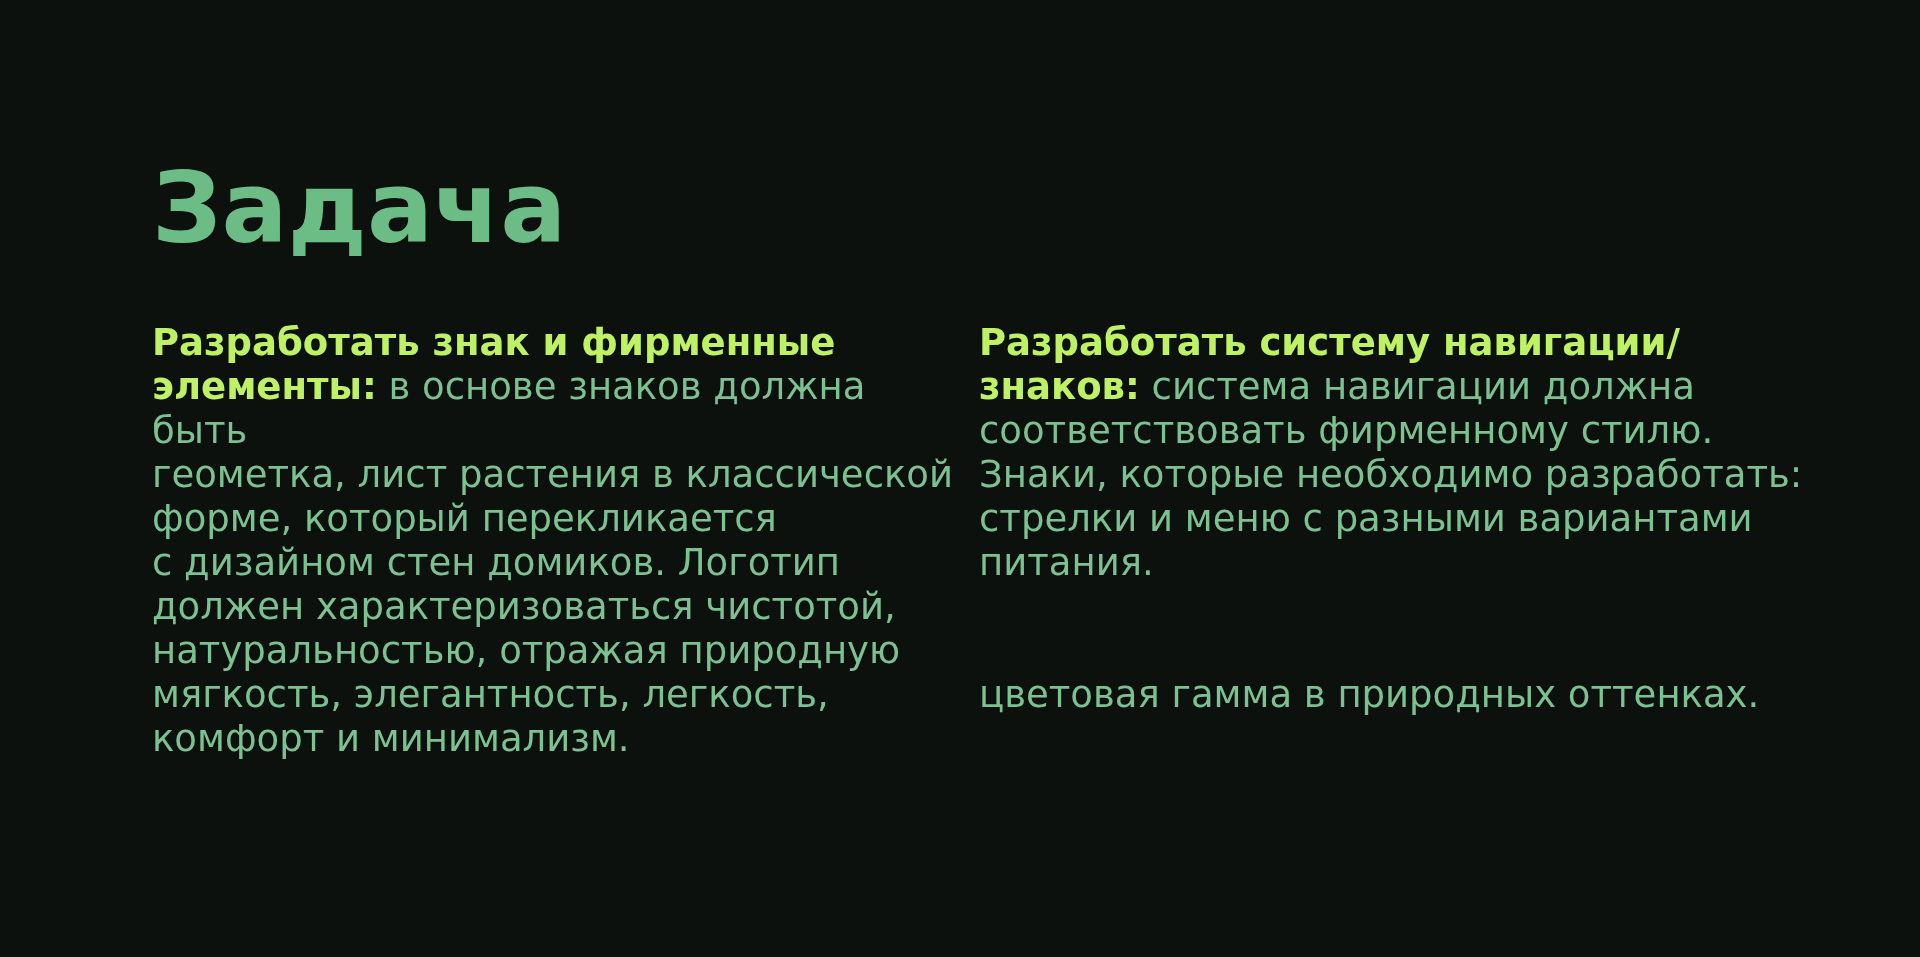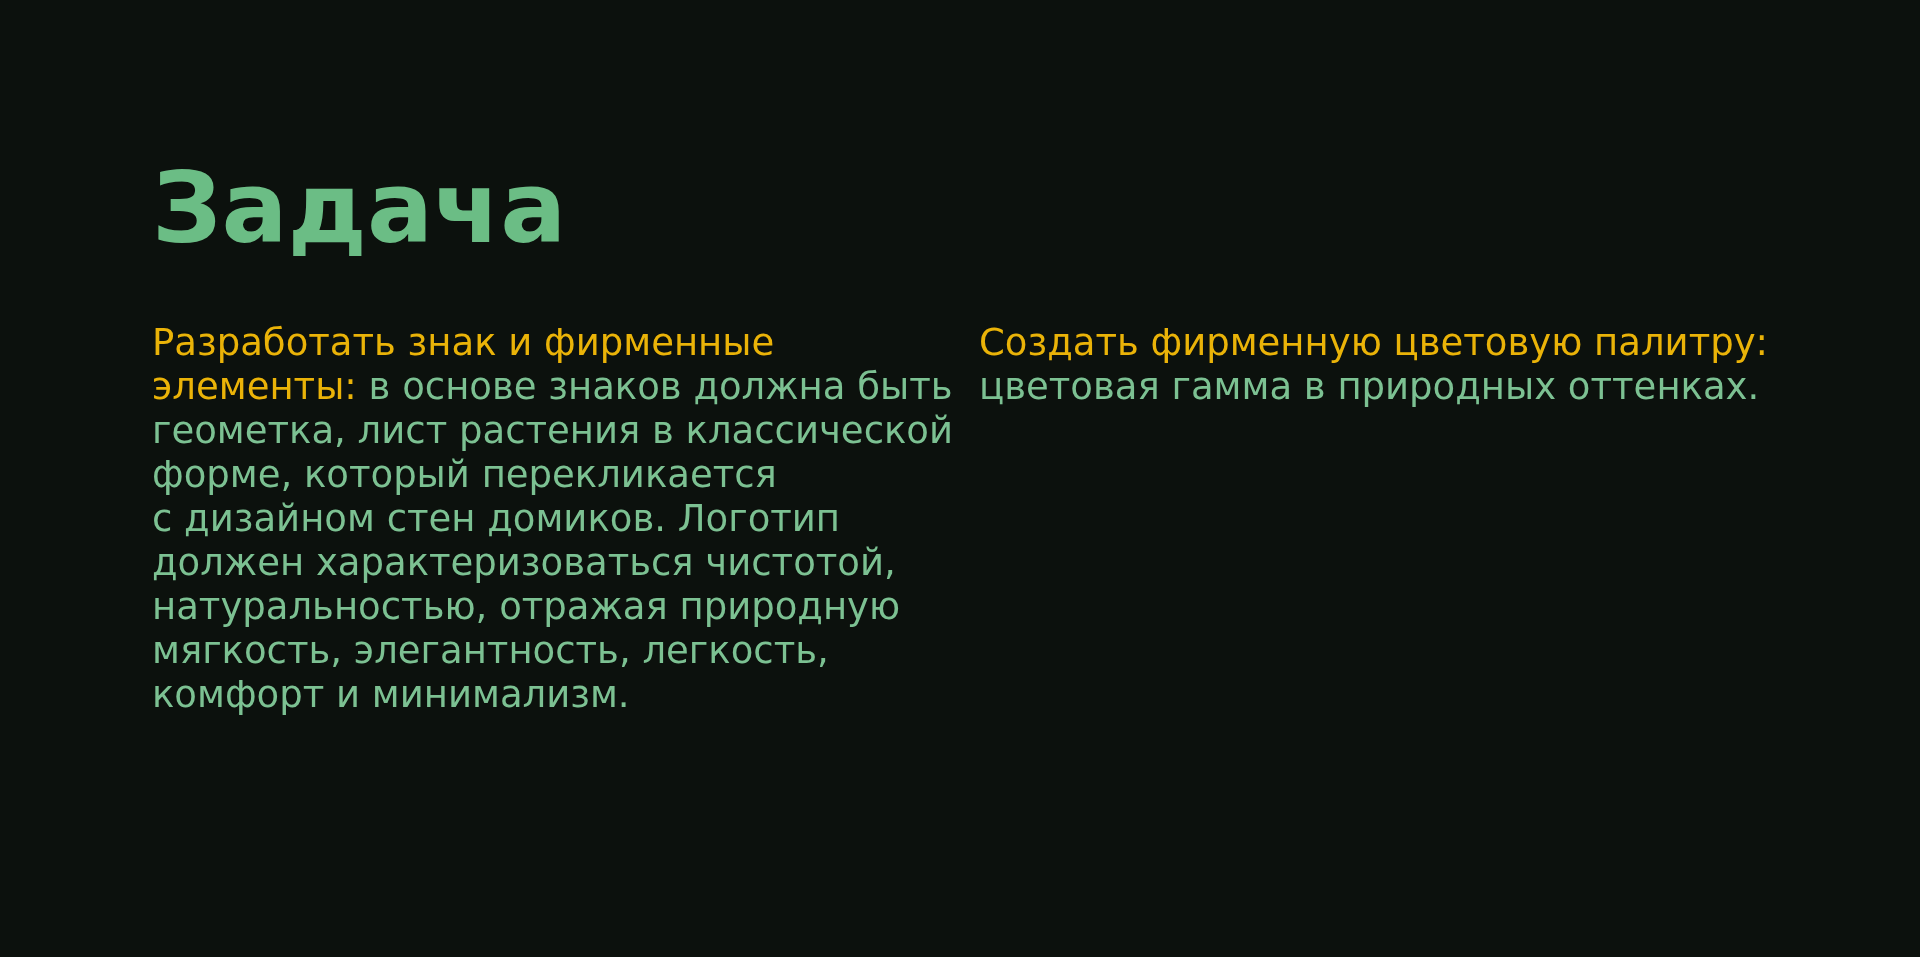--- a/index.html
+++ b/index.html
@@ -30,22 +30,22 @@
   .col-left  { width: 805px; margin-right: 22px; }
   .col-right { width: 860px; }
   .para {
     font-size: 37px;
     line-height: 44px;
     color: #7CC192;
     white-space: pre-line;
   }
   .para + .para { margin-top: 44px; }
   .lead {
-    font-weight: normal;
-    color: #eab308;
+    font-weight: bold;
+    color: #bef264;
   }
 </style>
 </head>
 <body>
 
 <div class="page">
   <div class="content">
 
     <h1 class="title">Задача</h1>
 
@@ -57,20 +57,26 @@
 геометка, лист растения в классической
 форме, который перекликается
 с дизайном стен домиков. Логотип
 должен характеризоваться чистотой,
 натуральностью, отражая природную
 мягкость, элегантность, легкость,
 комфорт и минимализм.</span></p>
       </div>
 
       <div class="col col-right">
+        <p class="para"><span class="lead">Разработать систему навигации/
+знаков:</span><span> система навигации должна
+соответствовать фирменному стилю.
+Знаки, которые необходимо разработать:
+стрелки и меню с разными вариантами
+питания.</span></p>
 
-        <p class="para"><span class="lead">Создать фирменную цветовую палитру:</span><span>
+        <p class="para"><span>
 цветовая гамма в природных оттенках.</span></p>
       </div>
 
     </div>
   </div>
 </div>
 
 </body></html>

